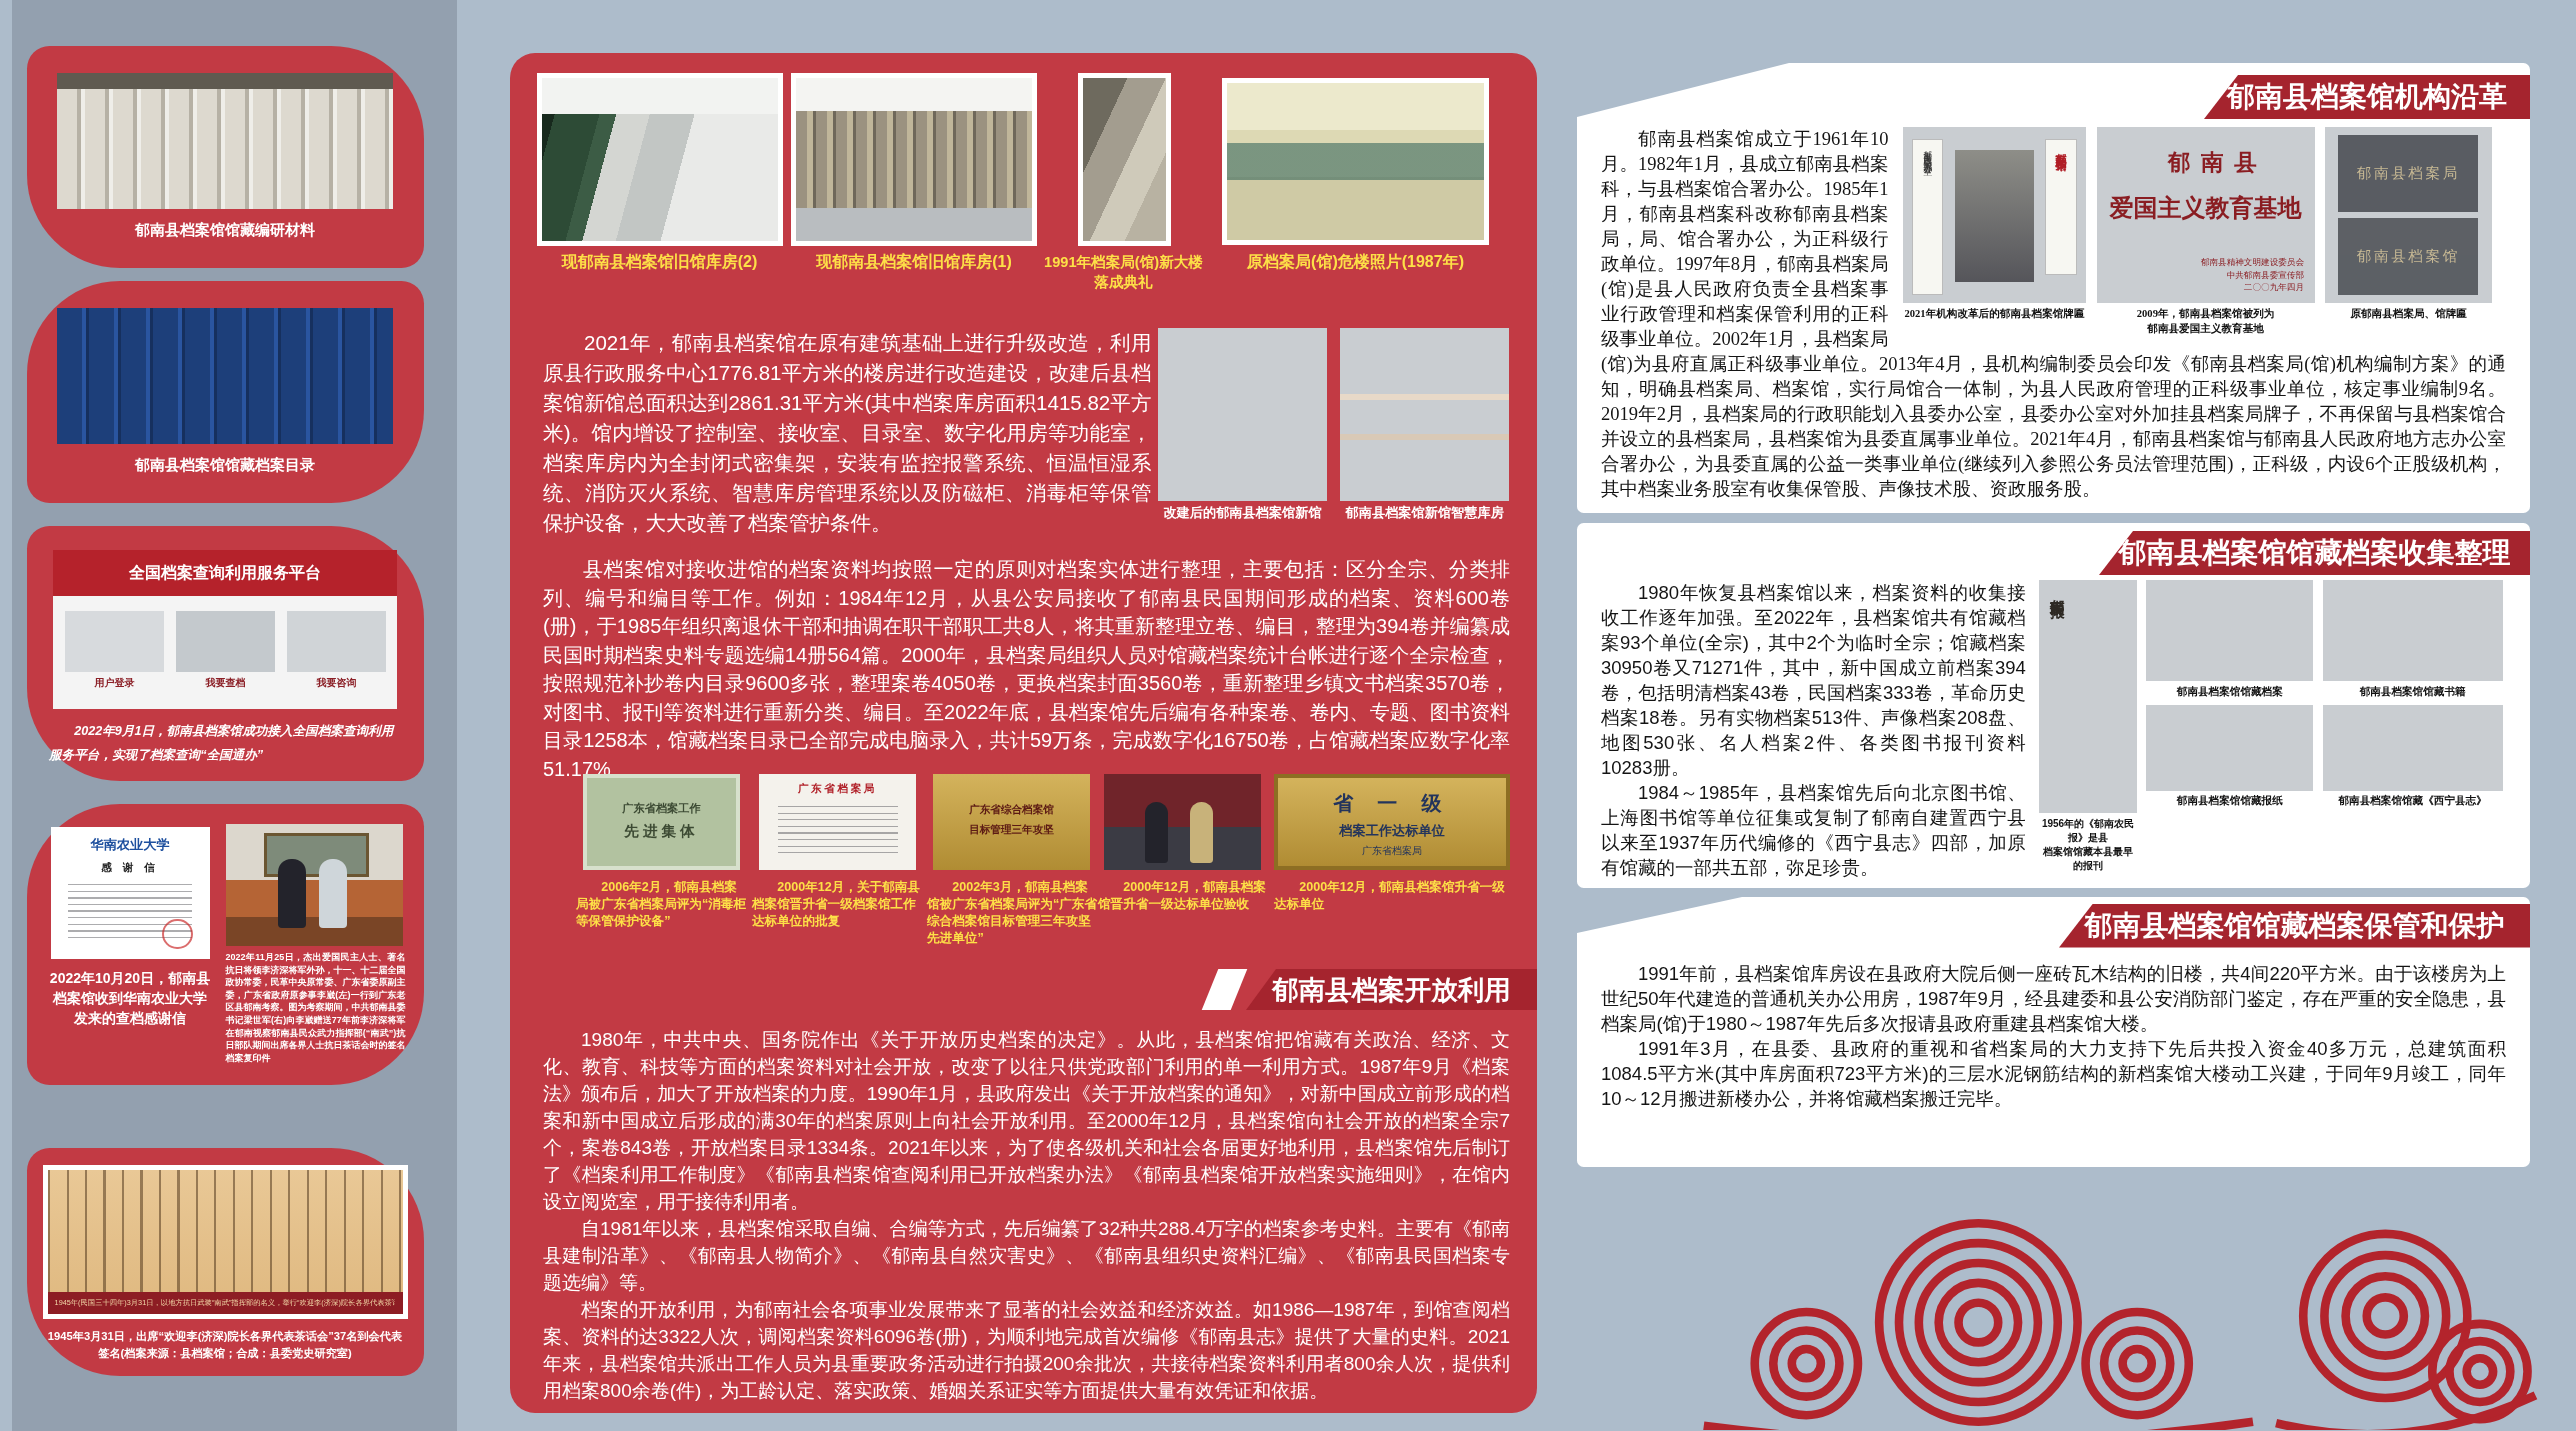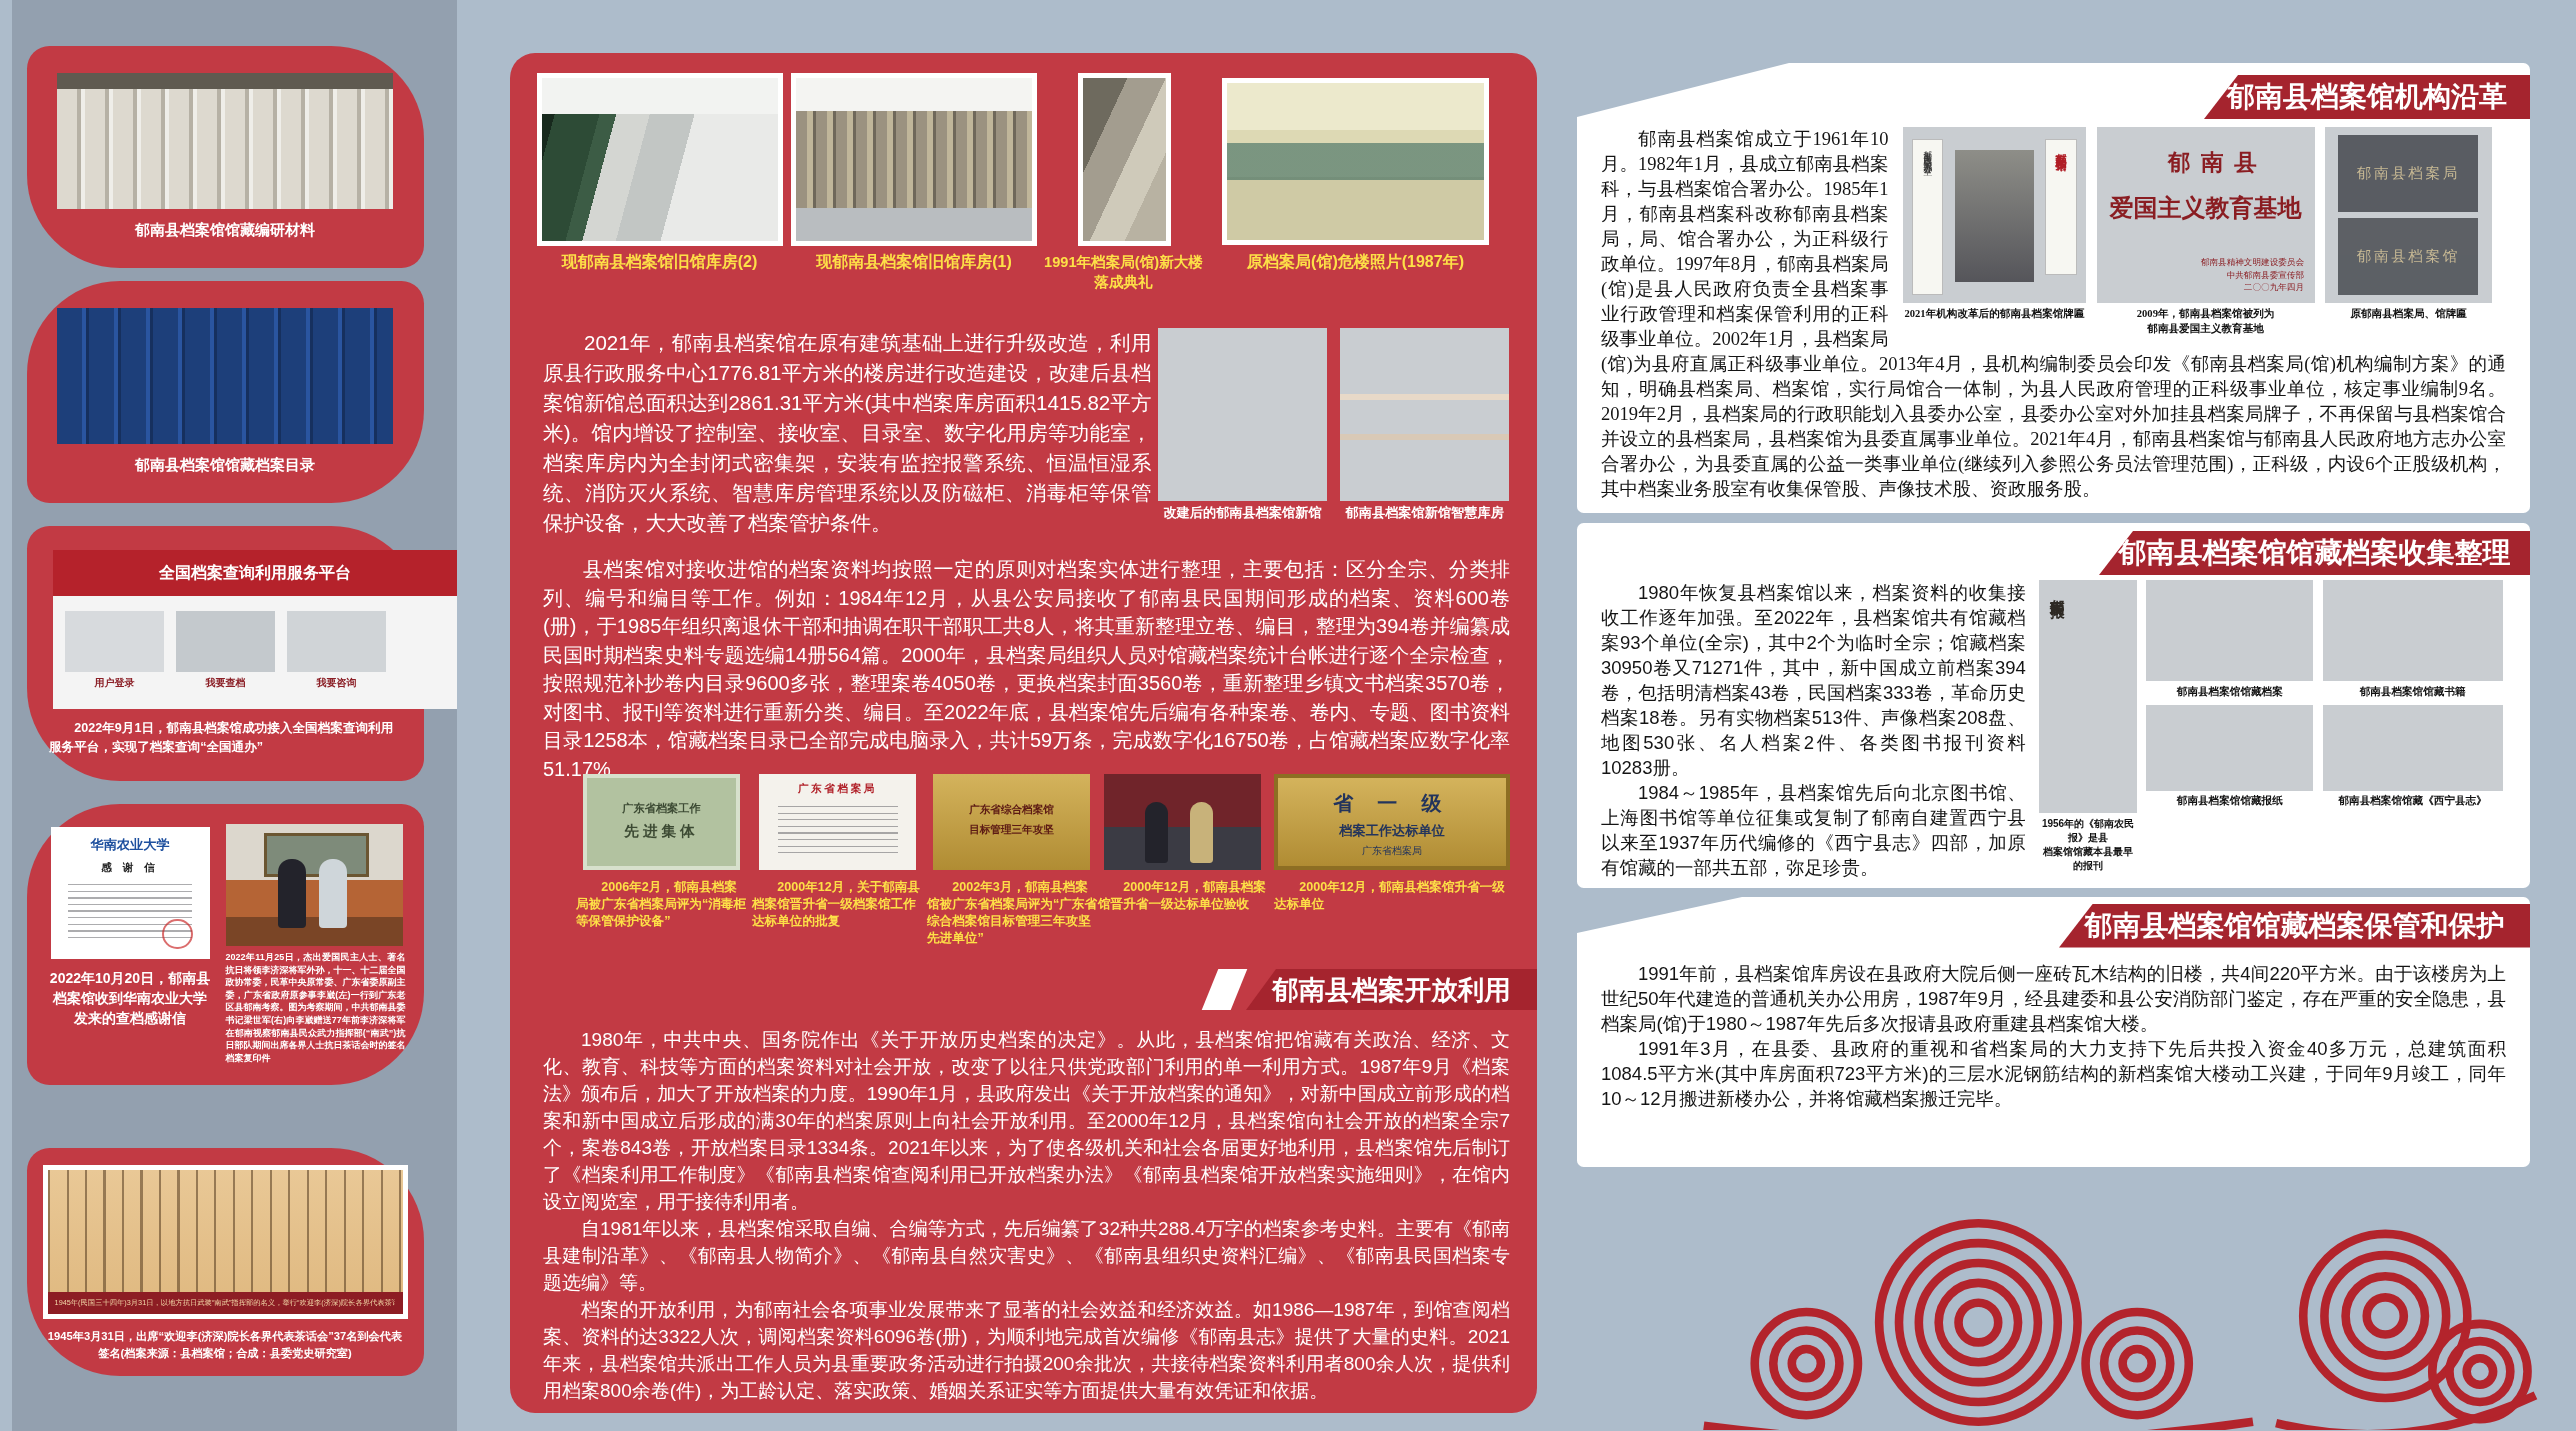--- a/index.html
+++ b/index.html
@@ -94,32 +94,32 @@
   <div class="ph ph-books-light" style="left:30px;top:26.5px;width:336px;height:136px;"></div>
   <div class="bcap abs" style="left:20px;top:173px;width:357px;font-size:15px;line-height:21px;">郁南县档案馆馆藏编研材料</div>
 </div>
 
 <div class="blob r2 abs" style="top:281px;height:222px;">
   <div class="ph ph-boxes-blue" style="left:30px;top:26.5px;width:336px;height:136px;"></div>
   <div class="bcap abs" style="left:20px;top:173px;width:357px;font-size:15px;line-height:21px;">郁南县档案馆馆藏档案目录</div>
 </div>
 
 <div class="blob r1 abs" style="top:526px;height:255px;">
-  <div class="ph ph-website" style="left:26.5px;top:24px;width:404px;height:159px;">
+  <div class="ph ph-website" style="left:26.5px;top:24px;width:344px;height:159px;">
     <div style="position:absolute;left:0;top:0;width:100%;height:46px;background:#b5222b;display:flex;align-items:center;justify-content:center;">
       <span style="color:#fff;font-weight:bold;font-size:16px;">全国档案查询利用服务平台</span>
     </div>
     <div style="position:absolute;left:12px;top:61px;width:99px;height:61px;background:#d7dadd;"></div>
     <div style="position:absolute;left:123px;top:61px;width:99px;height:61px;background:#c4c9cd;"></div>
     <div style="position:absolute;left:234px;top:61px;width:99px;height:61px;background:#d0d4d7;"></div>
     <div style="position:absolute;left:12px;top:126px;width:99px;text-align:center;font-size:10px;color:#8b1f26;font-weight:bold;">用户登录</div>
     <div style="position:absolute;left:123px;top:126px;width:99px;text-align:center;font-size:10px;color:#8b1f26;font-weight:bold;">我要查档</div>
     <div style="position:absolute;left:234px;top:126px;width:99px;text-align:center;font-size:10px;color:#8b1f26;font-weight:bold;">我要咨询</div>
   </div>
-  <div class="bcap" style="position:absolute;left:22.5px;top:193px;width:352px;font-size:12.6px;line-height:19px;text-align:left;text-indent:2em;">2022年9月1日，郁南县档案馆成功接入全国档案查询利用服务平台，实现了档案查询“全国通办”</div>
+  <div class="bcap" style="position:absolute;left:22.5px;top:193px;width:352px;font-size:12.6px;line-height:24px;text-align:left;text-indent:2em;font-style:italic;">2022年9月1日，郁南县档案馆成功接入全国档案查询利用服务平台，实现了档案查询“全国通办”</div>
 </div>
 
 <div class="blob r2 abs" style="top:804px;height:281px;">
   <div class="ph ph-letter" style="left:24px;top:22.5px;width:159px;height:132px;">
     <div style="position:absolute;left:0;top:9.3px;width:100%;text-align:center;color:#1d4f9e;font-weight:bold;font-size:13.2px;">华南农业大学</div>
     <div style="position:absolute;left:0;top:34px;width:100%;text-align:center;color:#222;font-weight:bold;font-size:10.6px;letter-spacing:4px;">感 谢 信</div>
     <div class="glines" style="left:17px;top:57px;width:124px;height:56px;"></div>
     <div class="seal" style="right:17px;bottom:9.3px;width:26.5px;height:26.5px;"></div>
   </div>
   <div class="bcap" style="position:absolute;left:20px;top:164px;width:167px;font-size:14px;line-height:20px;">2022年10月20日，郁南县档案馆收到华南农业大学发来的查档感谢信</div>

